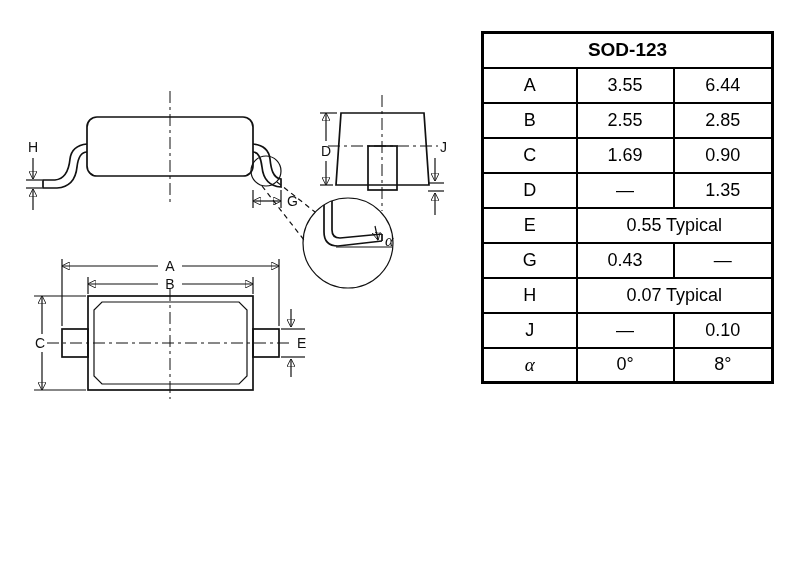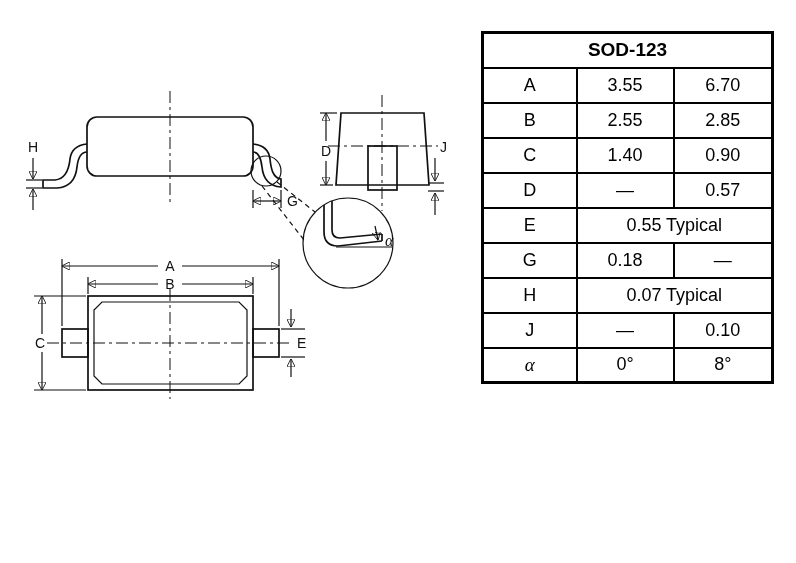--- a/index.html
+++ b/index.html
@@ -172,44 +172,44 @@
         <col class="c2">
         <col class="c3">
       </colgroup>
     <tbody>
         <tr>
       <th colspan="3" class="title-cell">SOD-123</th>
     </tr>
     <tr>
       <td>A</td>
       <td>3.55</td>
-      <td>6.70</td>
+      <td>6.44</td>
     </tr>
     <tr>
       <td>B</td>
       <td>2.55</td>
       <td>2.85</td>
     </tr>
     <tr>
       <td>C</td>
-      <td>1.40</td>
+      <td>1.69</td>
       <td>0.90</td>
     </tr>
     <tr>
       <td>D</td>
       <td>—</td>
-      <td>0.57</td>
+      <td>1.35</td>
     </tr>
     <tr>
       <td>E</td>
       <td colspan="2">0.55 Typical</td>
     </tr>
     <tr>
       <td>G</td>
-      <td>0.18</td>
+      <td>0.43</td>
       <td>—</td>
     </tr>
     <tr>
       <td>H</td>
       <td colspan="2">0.07 Typical</td>
     </tr>
     <tr>
       <td>J</td>
       <td>—</td>
       <td>0.10</td>

